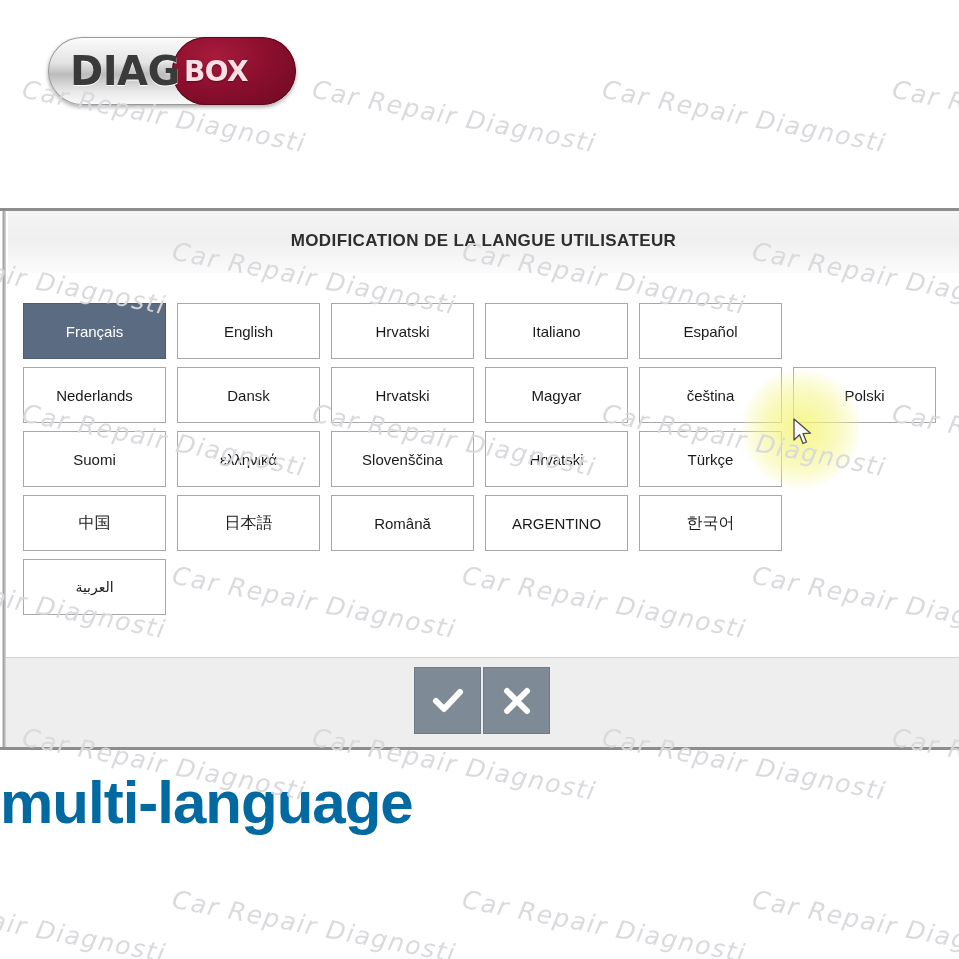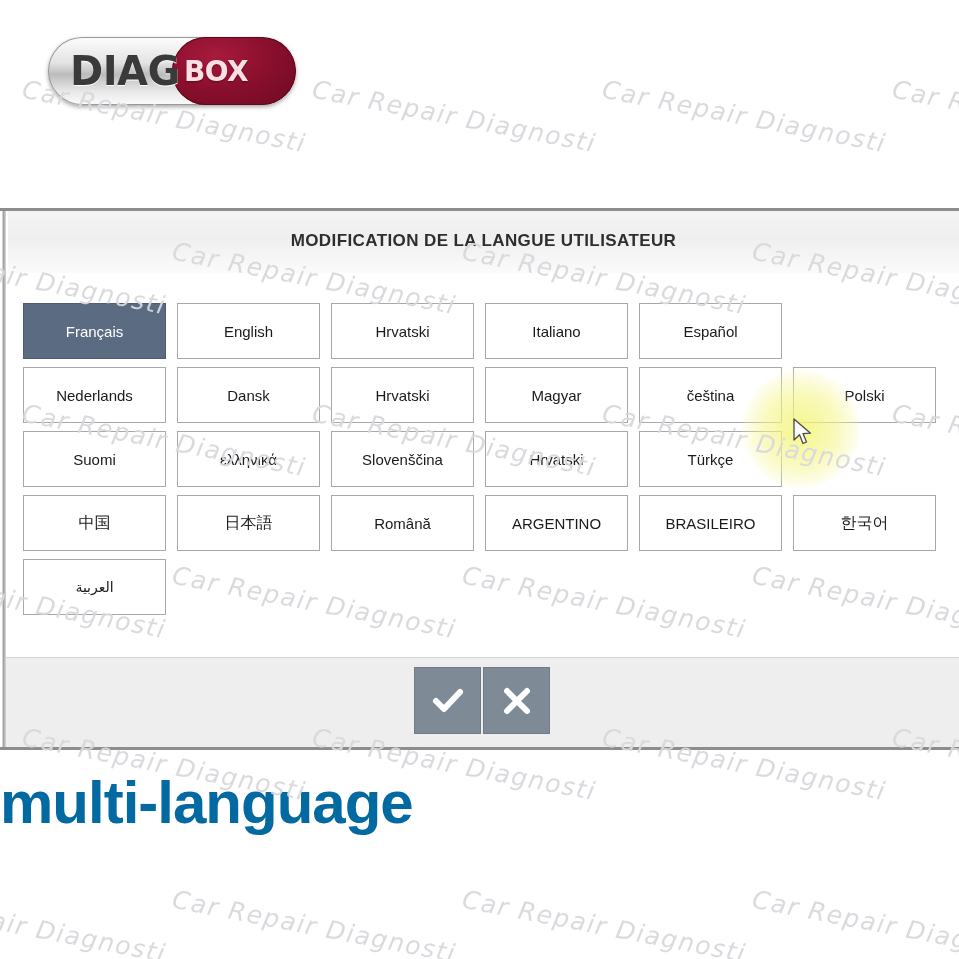--- a/index.html
+++ b/index.html
@@ -345,23 +345,20 @@
         </div>
         <div class="lang-btn cjk">
           <span>日本語</span>
         </div>
         <div class="lang-btn">
           <span>Română</span>
         </div>
         <div class="lang-btn">
           <span>ARGENTINO</span>
         </div>
-        <div class="lang-btn">
-          <span>BRASILEIRO</span>
-        </div>
         <div class="lang-btn cjk">
           <span>한국어</span>
         </div>
       </div>
       <div class="lang-row">
         <div class="lang-btn rtl">
           <span>العربية</span>
         </div>
       </div>
     </div>

